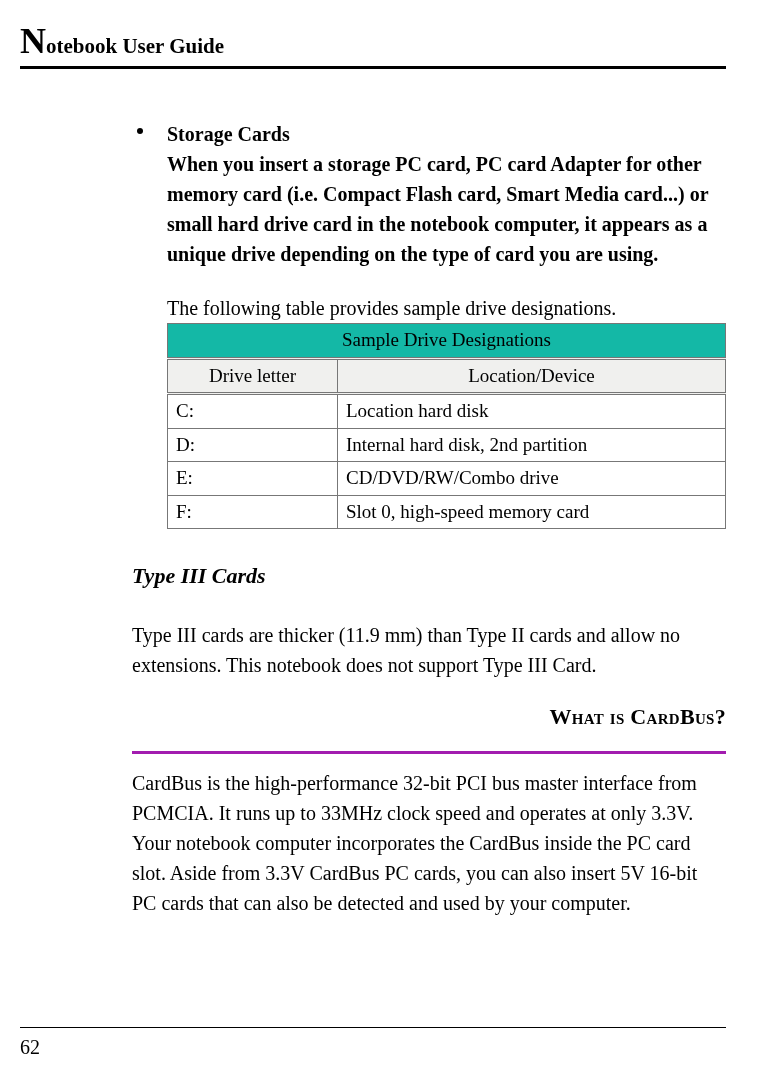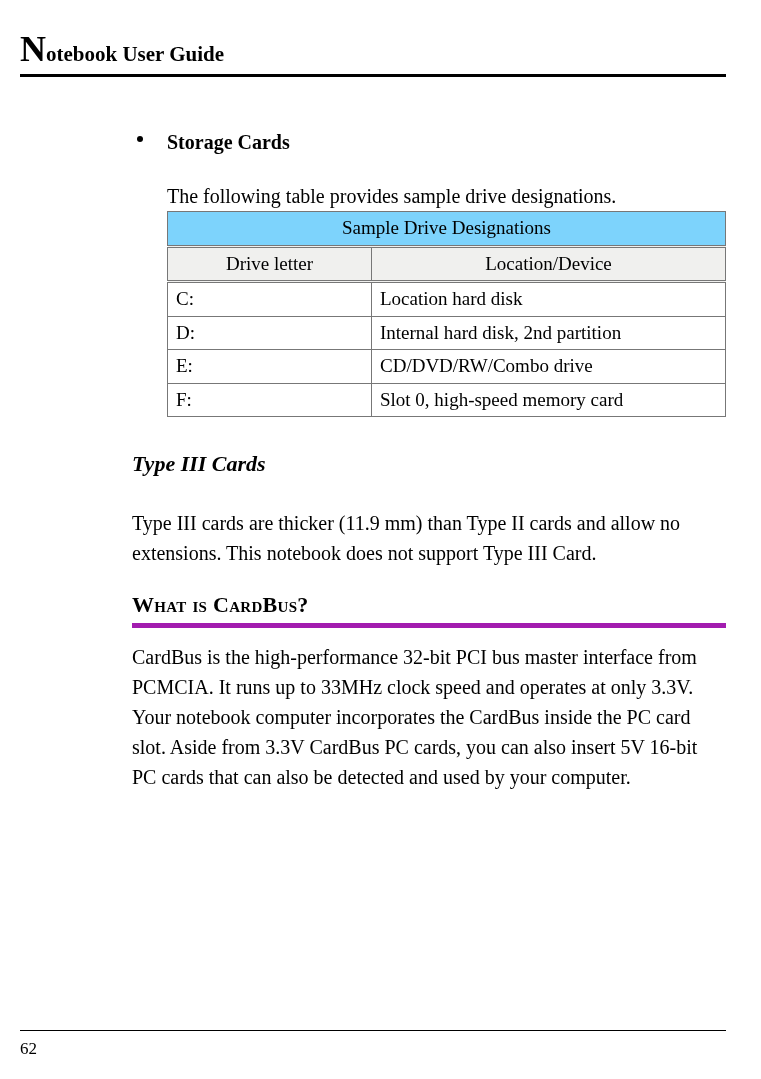--- a/index.html
+++ b/index.html
@@ -13,21 +13,20 @@
       background: #ffffff;
       font-family: Garamond, Georgia, 'Times New Roman', serif;
       color: #000;
       position: relative;
       padding: 20px 35px 30px 20px;
     }
     .header {
       border-bottom: 3.5px solid #000;
       padding-bottom: 4px;
       margin-bottom: 50px;
-      margin-top: 8px;
     }
     .header-title {
       font-weight: bold;
       font-size: 21px;
     }
     .header-title .dropcap {
       font-size: 36px;
     }
     .content {
       padding-left: 112px;
@@ -68,70 +67,72 @@
       padding: 2px 8px;
       text-align: left;
       font-weight: normal;
     }
     table.drive-table th {
       background: #f0f0ee;
       text-align: center;
     }
     table.drive-table .span-header {
       text-align: center;
-      background: #7dd3fc;
+      background: #14b8a6;
       border-bottom: 3px double #777;
     }
     table.drive-table .col-head-row th {
        border-bottom: 3px double #777;
     }
-    .col-drive { width: 204px; }
+    .col-drive { width: 170px; }
     .section-h3 {
       font-style: italic;
       font-weight: bold;
       font-size: 22px;
       margin-bottom: 28px;
     }
     .body-para {
       margin-bottom: 20px;
     }
     .section-h2 {
       font-weight: bold;
       font-size: 22px;
       font-variant: small-caps;
-      border-bottom: 5px solid #a21caf;
-      padding-bottom: 2px;
+      border-bottom: 3px solid #a21caf;
+      padding-bottom: 18px;
       margin-bottom: 14px;
       letter-spacing: 0.3px;
+      text-align: right;
     }
     .footer {
       position: absolute;
       bottom: 20px;
       left: 20px;
       right: 35px;
       border-top: 1.5px solid #000;
       padding-top: 8px;
-      font-size: 17px;
+      font-size: 20px;
     }
   </style>
 </head>
 <body>
 
 <div class="header">
   <span class="header-title">
     <span class="dropcap">N</span><span>otebook User Guide</span>
   </span>
 </div>
 
 <div class="content">
 
   <div class="bullet-para">
     <span class="bullet-dot"></span>
     <span class="bullet-body">
       <span>Storage Cards</span><br>
+      <span>When you insert a storage PC card, PC card Adapter for other memory card (i.e. Compact Flash card, Smart Media card...) or small hard drive card in the notebook computer, it appears as a unique drive depending on the type of card you are using.</span>
     </span>
   </div>
 
   <div class="indent-para">The following table provides sample drive designations.</div>
 
   <table class="drive-table">
     <tbody>
         <tr>
       <th colspan="2" class="span-header">Sample Drive Designations</th>
     </tr>

